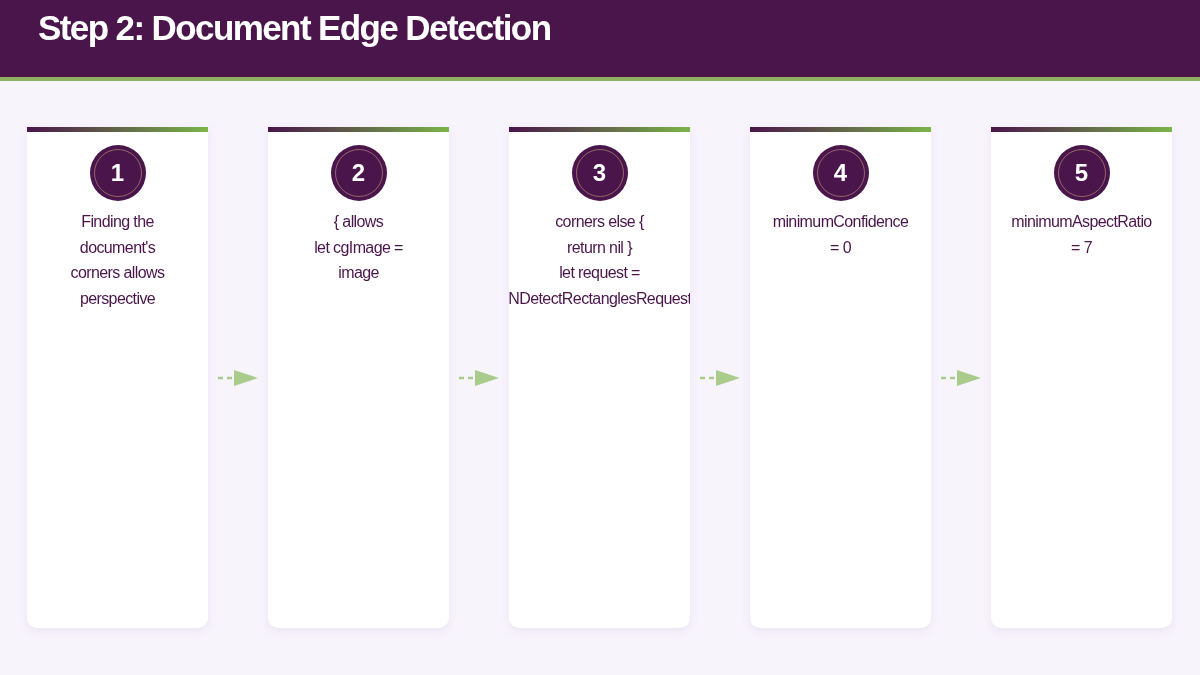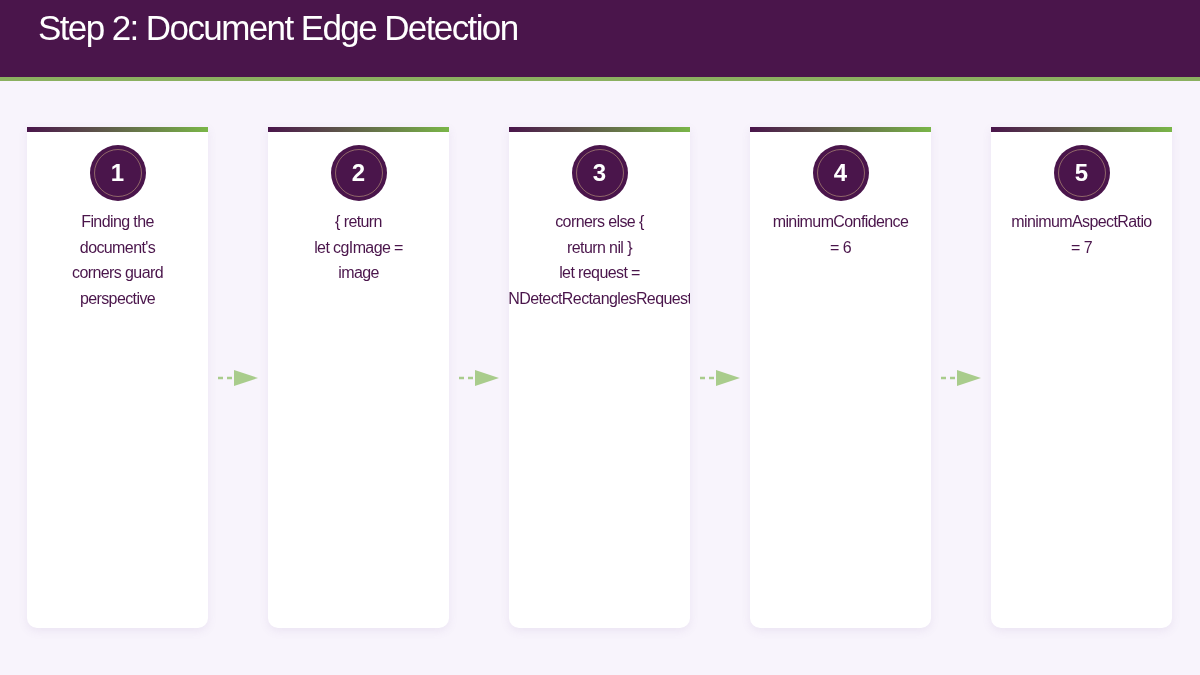--- a/index.html
+++ b/index.html
@@ -8,21 +8,21 @@
     background: #f8f4fc;
     font-family: "Liberation Sans", sans-serif;
     position: relative;
   }
   .header {
     position: absolute; left: 0; top: 0; width: 1200px; height: 77px;
     background: #4a154b;
   }
   .header-title {
     position: absolute; left: 38px; top: 8px;
-    color: #ffffff; font-size: 35px; font-weight: normal;
+    color: #ffffff; font-size: 35px; font-weight: bold;
     letter-spacing: -1.6px; line-height: 40px;
   }
   .header-strip {
     position: absolute; left: 0; top: 77px; width: 1200px; height: 4px;
     background: #8bb060;
   }
   .card {
     position: absolute; top: 127px; width: 181px; height: 501px;
     background: #ffffff;
     border-radius: 0 0 10px 10px;
@@ -65,31 +65,31 @@
 <div class="header-strip"></div>
 
 <div class="card" style="left:27px;">
   <div class="card-bar"></div>
   <div class="badge">
     <div class="badge-ring"></div>
     <span class="badge-num">1</span>
   </div>
   <div class="card-text">Finding the
 document's
-corners guard
+corners allows
 perspective</div>
 </div>
 
 <div class="card" style="left:268px;">
   <div class="card-bar"></div>
   <div class="badge">
     <div class="badge-ring"></div>
     <span class="badge-num">2</span>
   </div>
-  <div class="card-text">{ return
+  <div class="card-text">{ allows
 let cgImage =
 image</div>
 </div>
 
 <div class="card" style="left:509px;">
   <div class="card-bar"></div>
   <div class="badge">
     <div class="badge-ring"></div>
     <span class="badge-num">3</span>
   </div>
@@ -99,21 +99,21 @@
 VNDetectRectanglesRequest()</div>
 </div>
 
 <div class="card" style="left:750px;">
   <div class="card-bar"></div>
   <div class="badge">
     <div class="badge-ring"></div>
     <span class="badge-num">4</span>
   </div>
   <div class="card-text">minimumConfidence
-= 6</div>
+= 0</div>
 </div>
 
 <div class="card" style="left:991px;">
   <div class="card-bar"></div>
   <div class="badge">
     <div class="badge-ring"></div>
     <span class="badge-num">5</span>
   </div>
   <div class="card-text">minimumAspectRatio
 = 7</div>

